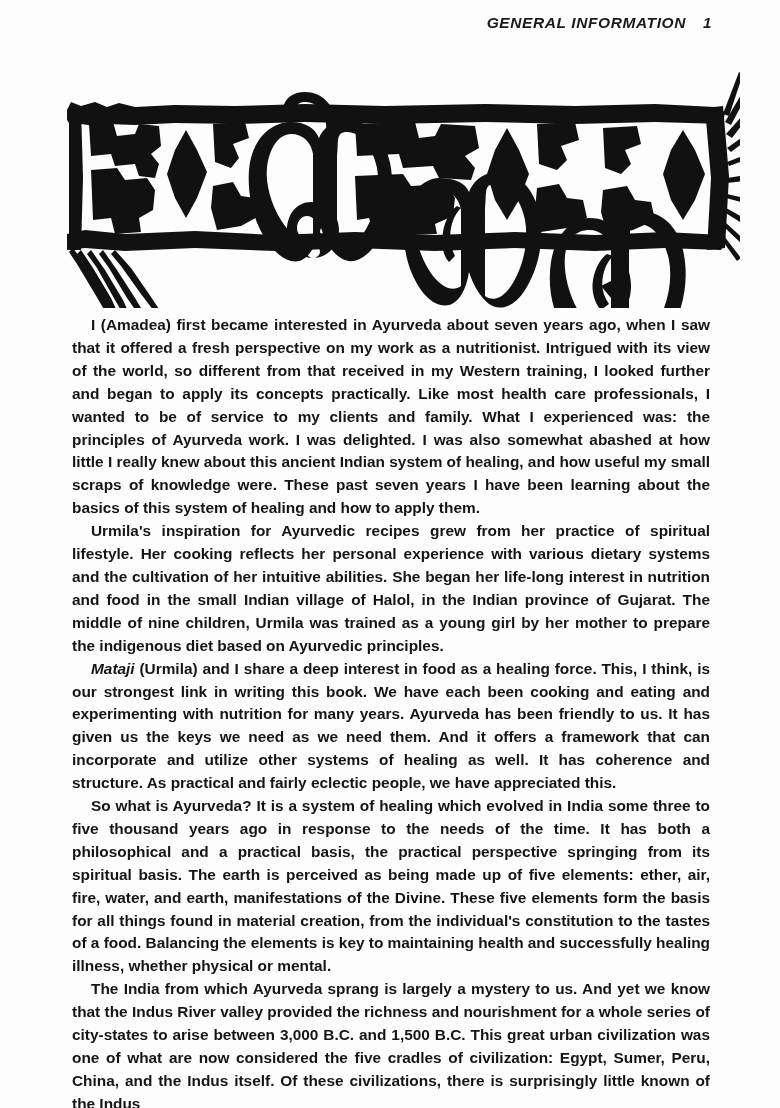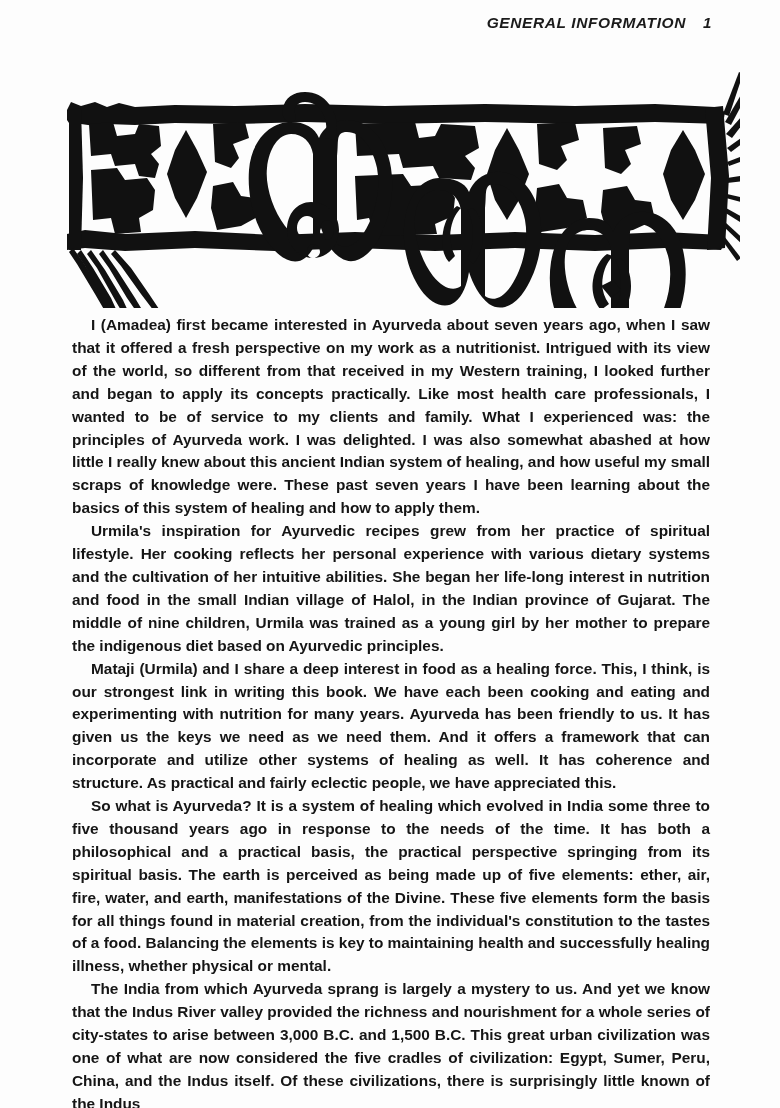--- a/index.html
+++ b/index.html
@@ -68,20 +68,21 @@
     text-justify: inter-word;
     font-weight: 600;
     -webkit-font-smoothing: none;
   }
   .bodytext p {
     margin: 0;
     text-indent: 19px;
     hyphens: none;
   }
   .bodytext p .ital {
+    font-style: italic;
   }
 </style>
 </head>
 <body>
 
 <div class="page">
 
   <div class="running-header">
     <span class="hdr-title">GENERAL INFORMATION</span><span class="hdr-pageno">1</span>
   </div>

